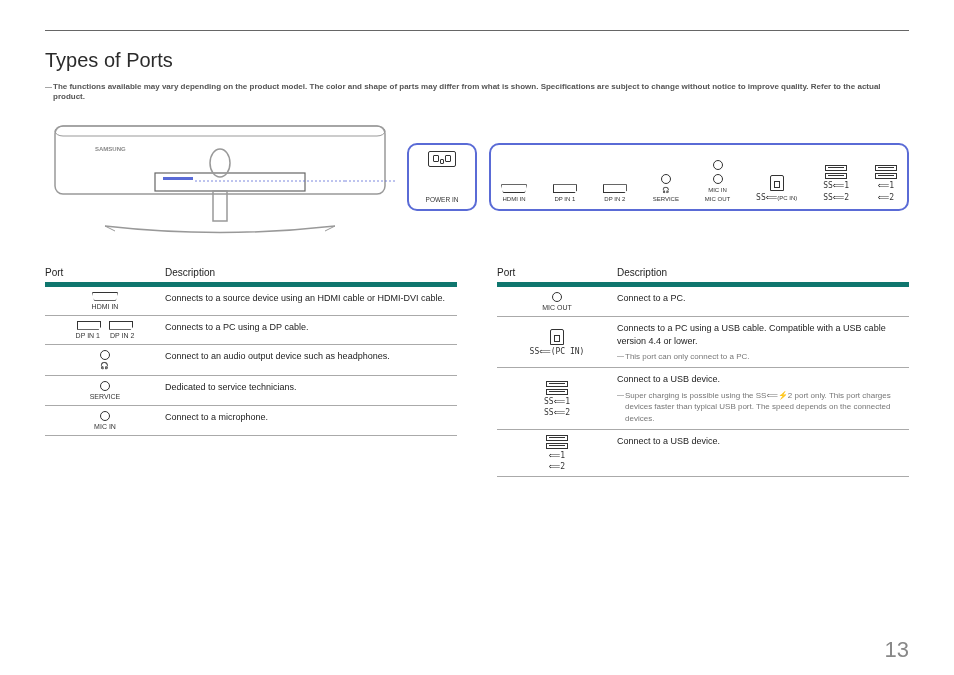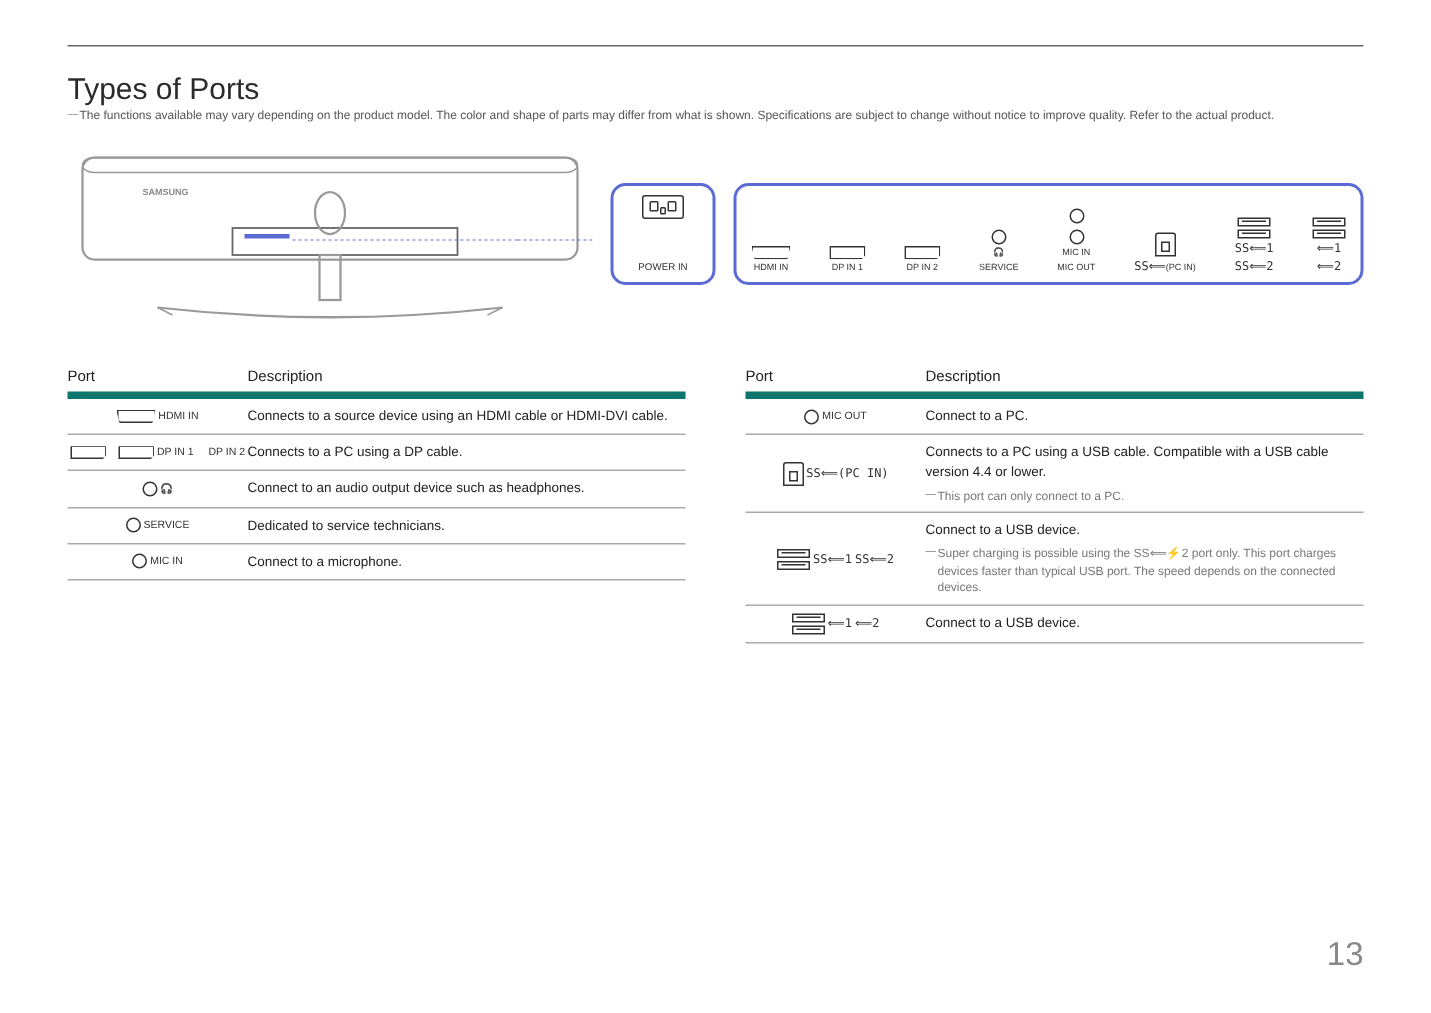--- a/index.html
+++ b/index.html
@@ -7,40 +7,40 @@
     font-family: Arial, Helvetica, sans-serif;
     color: #222;
     width: 954px;
     height: 675px;
     background: #fff;
     position: relative;
     padding: 30px 45px 0 45px;
     font-size: 9px;
   }
   .rule { border-top: 1px solid #666; margin-bottom: 18px; }
-  .title { font-size: 20px; font-weight: 400; color: #2b2b2b; }
-  .disclaimer { font-size: 8px; color: #555; line-height: 1.3; margin-bottom: 18px; padding-left:8px; position:relative;}
+  .title { font-size: 20px; font-weight: 400; color: #2b2b2b; margin-bottom: 10px; }
+  .disclaimer { font-size: 8px; color: #555; line-height: 1.3; margin-bottom: 18px; padding-left:8px; position:relative;font-weight:bold;}
   .disclaimer::before{content:"―"; position:absolute; left:0; top:0; font-size:7px; color:#888;}
   .diagrams { display:flex; gap:12px; margin-bottom: 26px; align-items:flex-start; }
   .monitor-box { width:350px; height:120px; position:relative; }
   .power-box { border:2px solid #5a6bd6; border-radius:10px; width:70px; height:68px; padding:6px; display:flex; flex-direction:column; align-items:center; justify-content:space-between; margin-top:22px;}
   .ports-box { border:2px solid #5a6bd6; border-radius:10px; flex:1; height:68px; padding:6px 10px; margin-top:22px; display:flex; gap:10px; justify-content:space-between;}
   .port-col { display:flex; flex-direction:column; align-items:center; justify-content:flex-end; gap:3px; font-size:6px; color:#333; text-align:center; line-height:1.1;}
   .port-icon { display:flex; align-items:center; justify-content:center; }
   .columns { display:flex; gap:40px; }
   .col { flex:1; }
   .thead { display:flex; border-bottom:5px solid #0f766e; padding-bottom:4px; font-size:10px; color:#222;}
   .thead .c1{ width:120px;}
   .row { display:flex; border-bottom:1px solid #aaa; padding:5px 0; }
-  .row .c1 { width:120px; display:flex; flex-direction:row; align-items:center; justify-content:center; gap:2px; font-size:7px; color:#333; text-align:left;}
+  .row .c1 { width:120px; display:flex; flex-direction:column; align-items:center; justify-content:center; gap:2px; font-size:7px; color:#333; text-align:left;}
   .row .c2 { flex:1; font-size:9px; color:#222; line-height:1.45; }
   .row .c2 .note { font-size:8px; color:#777; margin-top:3px; padding-left:8px; position:relative;}
   .row .c2 .note::before{content:"―"; position:absolute; left:0; top:0; font-size:7px;}
   .sym { font-family: monospace; font-size:8px; }
-  .page-num { position:absolute; bottom:26px; right:45px; font-size:22px; color:#888; }
+  .page-num { position:absolute; bottom:12px; right:45px; font-size:22px; color:#888; }
 
   
   .ic-power { width:28px; height:16px; border:1.5px solid #333; border-radius:2px; position:relative; }
   .ic-power::before,.ic-power::after{content:"";position:absolute;top:3px;width:4px;height:5px;border:1px solid #333;border-radius:1px;}
   .ic-power::before{left:4px;} .ic-power::after{right:4px;}
   .ic-power .mid{position:absolute;left:50%;top:7px;width:4px;height:5px;border:1px solid #333;border-radius:1px;transform:translateX(-50%);}
   .ic-hdmi { width:26px; height:9px; border:1.2px solid #333; border-radius:0 0 3px 3px; clip-path: polygon(0 0,100% 0,92% 100%,8% 100%);}
   .ic-dp { width:24px; height:9px; border:1.2px solid #333; clip-path: polygon(0 0,100% 0,100% 70%,90% 100%,0 100%);}
   .ic-circle { width:10px; height:10px; border:1.8px solid #333; border-radius:50%; }
   .ic-usbb { width:14px; height:16px; border:1.2px solid #333; border-radius:2px 2px 0 0; position:relative;}

